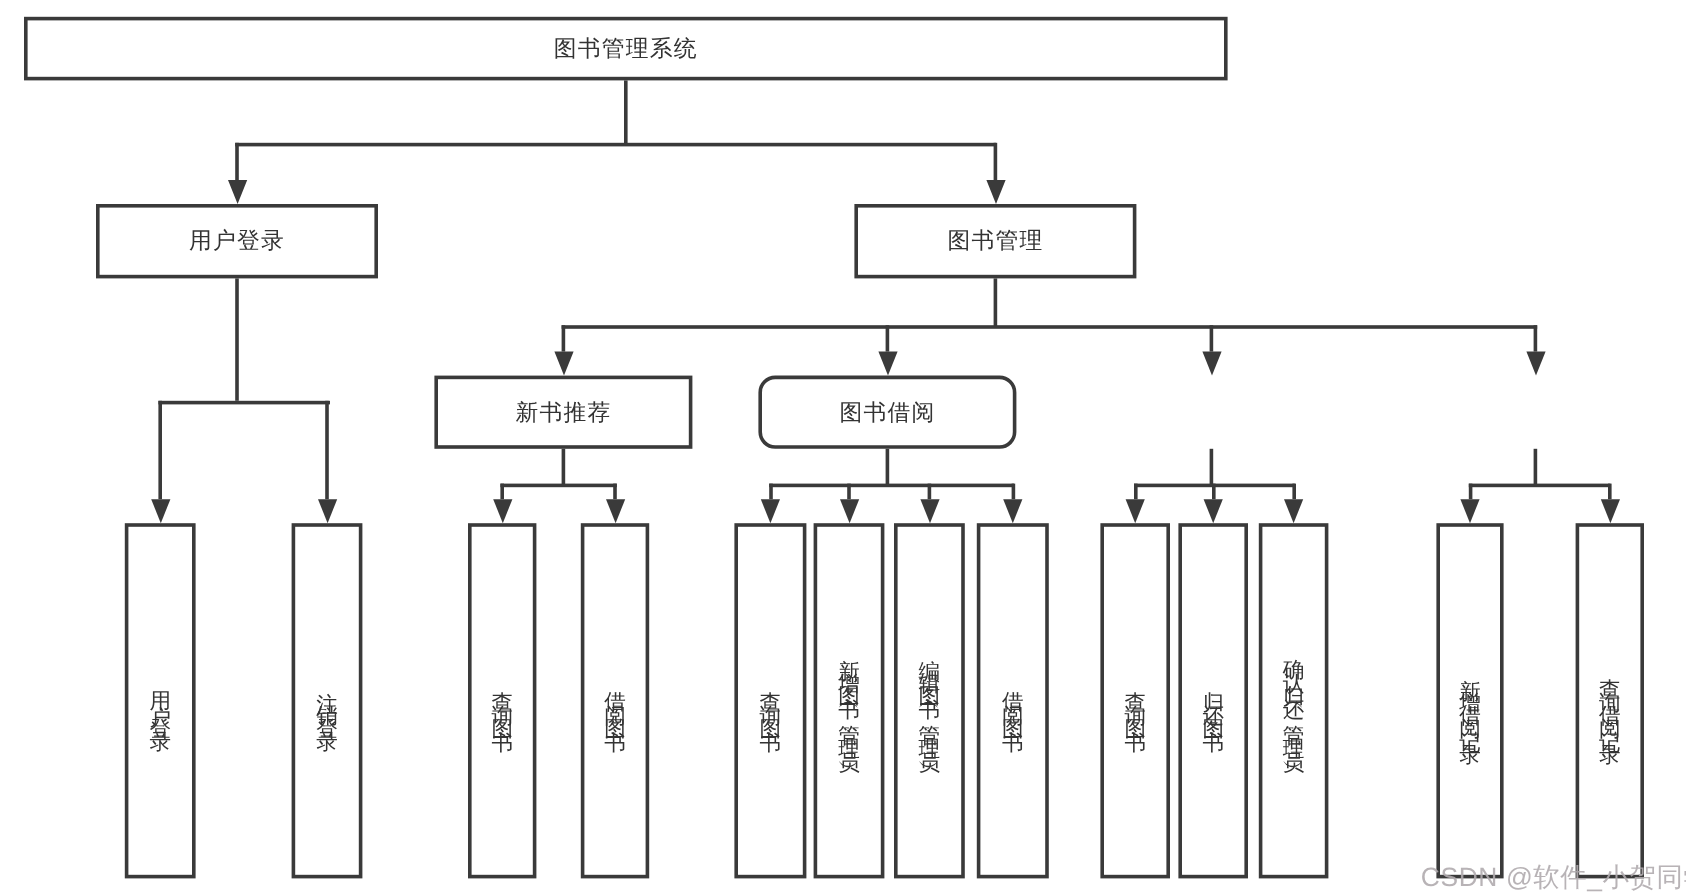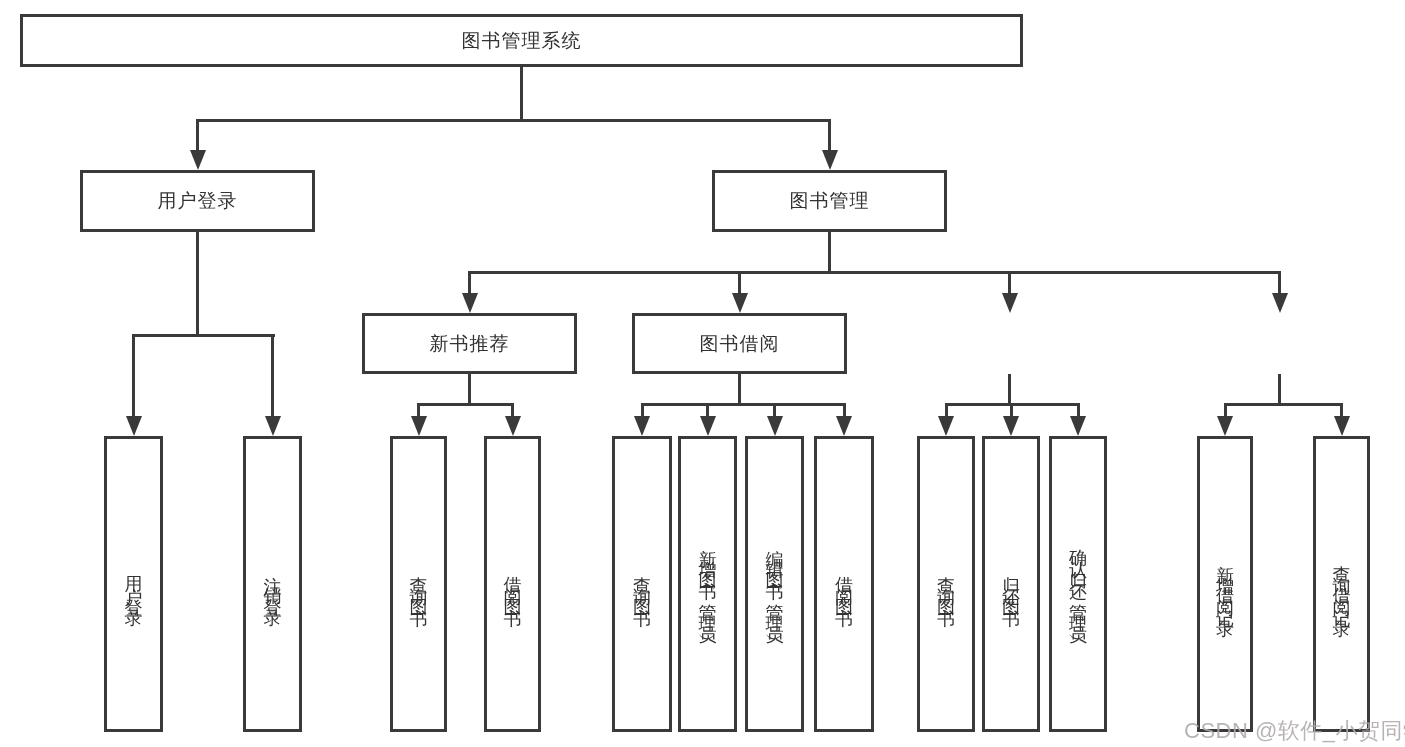--- a/index.html
+++ b/index.html
@@ -70,21 +70,21 @@
   <div class="vl" style="left:738px; top:271px; height:22px;"></div>
   <div class="ah" style="left:732px; top:293px;"></div>
   <div class="vl" style="left:1008px; top:271px; height:22px;"></div>
   <div class="ah" style="left:1002px; top:293px;"></div>
   <div class="vl" style="left:1278px; top:271px; height:22px;"></div>
   <div class="ah" style="left:1272px; top:293px;"></div>
 
   <div class="box" style="left:362px; top:313px; width:215px; height:61px;">
     <span>新书推荐</span>
   </div>
-  <div class="box" style="left:632px; top:313px; width:215px; height:61px;">
+  <div class="box" style="left:632px; top:313px; width:215px; height:61px;border-radius:14px;">
     <span>图书借阅</span>
   </div>
 
   <div class="vl" style="left:468px; top:374px; height:31px;"></div>
   <div class="hl" style="left:417px; top:403px; width:97px;"></div>
   <div class="vl" style="left:417px; top:403px; height:13px;"></div>
   <div class="ah" style="left:411px; top:416px;"></div>
   <div class="vl" style="left:511px; top:403px; height:13px;"></div>
   <div class="ah" style="left:505px; top:416px;"></div>
 

